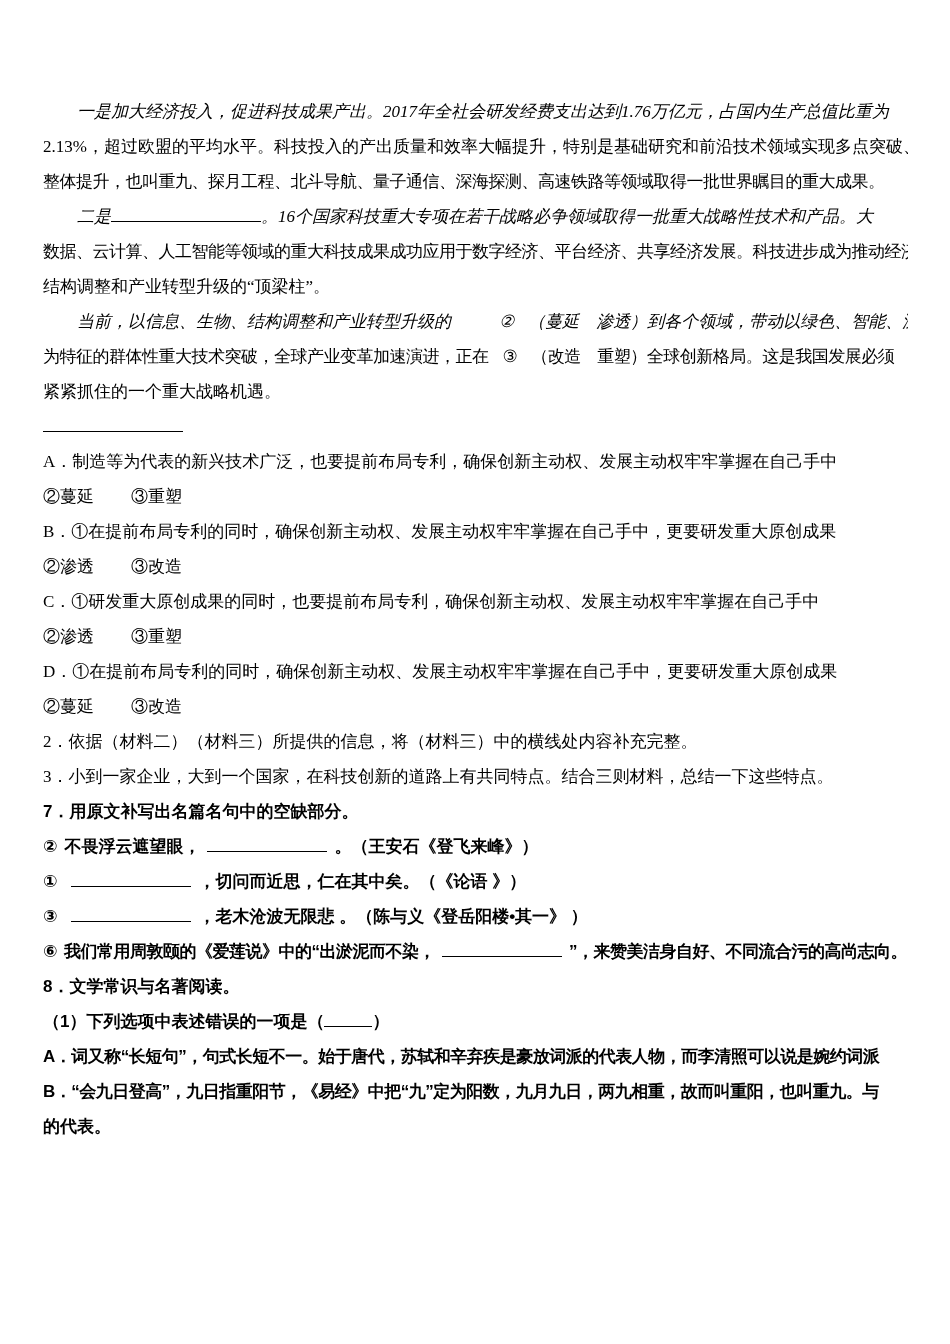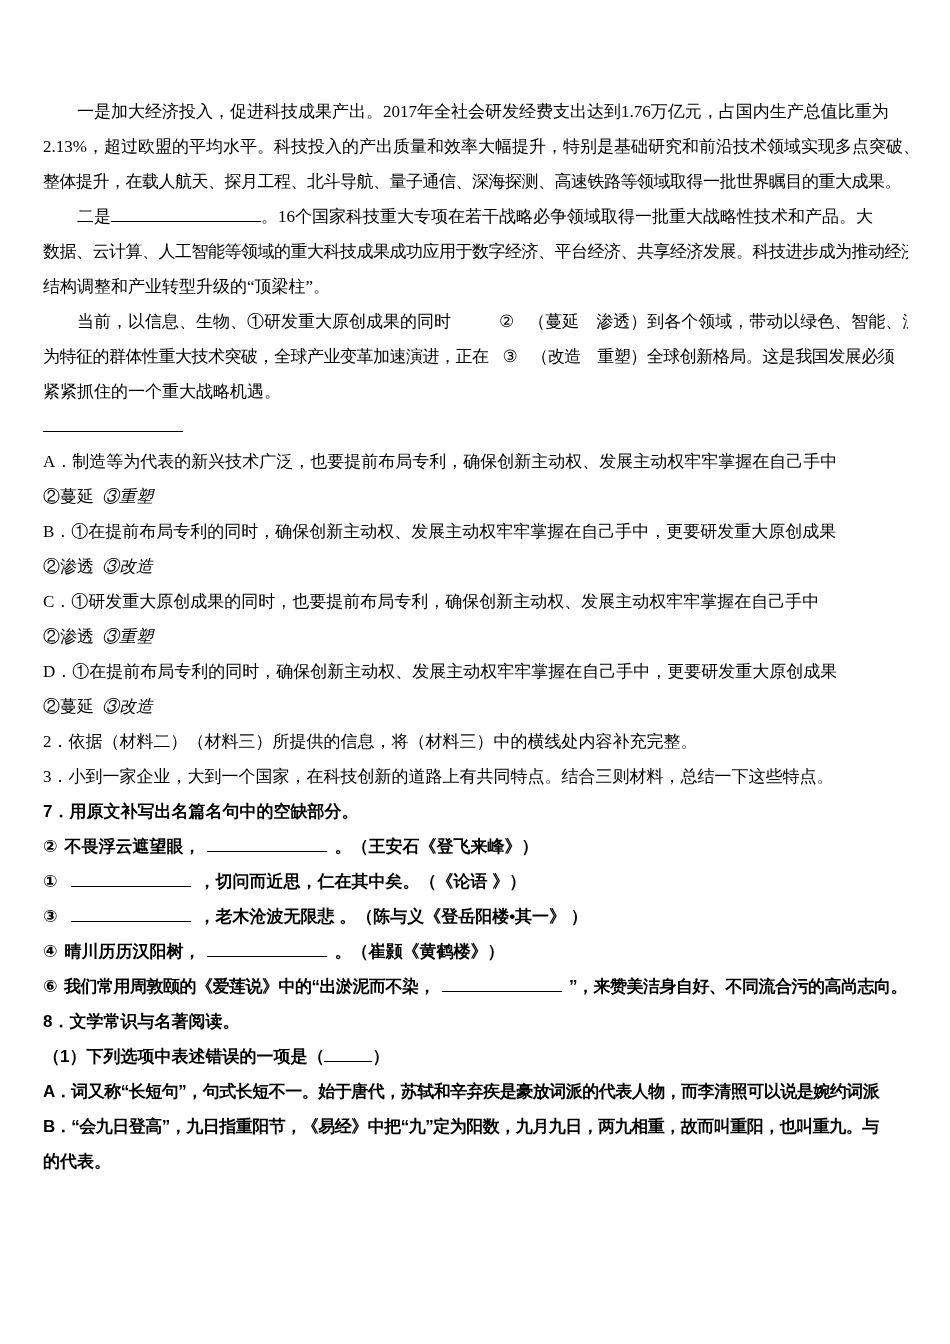--- a/index.html
+++ b/index.html
@@ -8,55 +8,55 @@
     background:#ffffff;
     color:#000000;
     font-family:"Liberation Serif","DejaVu Serif",serif;
   }
   .page { width:950px; height:1344px; background:#ffffff; overflow:hidden; }
   .doc { padding:94px 42px 0 43px; }
   .line {
     height:35px; line-height:35px; font-size:17px;
     white-space:nowrap; overflow:hidden;
   }
-  .ind { text-indent:2em; }
+  .ind { text-indent:2em;font-style:italic; }
   .hei { font-family:"Liberation Sans","DejaVu Sans",sans-serif; font-weight:700; }
   .tight { letter-spacing:-0.5px; }
   .blank {
     display:inline-block; height:21px;
     border-bottom:1.5px solid #000;
     vertical-align:baseline;
   }
   .b150 { width:150px; }
   .b140 { width:140px; }
   .b120 { width:120px; margin:0 7px; }
   .b48  { width:48px; }
   .blank-num {
     display:inline-block;
     border-bottom:1.5px solid #000;
     padding:0 11px; margin:0 3px;
   }
-  .gap { margin-left:8px;font-style:italic; }
+  .gap { margin-left:37px; }
   .qnum { margin-right:7px; }
 </style>
 </head>
 <body>
 
 <div class="page">
   <div class="doc">
 
     <div class="line ind"><span>一是加大经济投入，促进科技成果产出。2017年全社会研发经费支出达到1.76万亿元，占国内生产总值比重为</span></div>
     <div class="line"><span>2.13%，超过欧盟的平均水平。科技投入的产出质量和效率大幅提升，特别是基础研究和前沿技术领域实现多点突破、</span></div>
-    <div class="line tight"><span>整体提升，在载人航天、探月工程、北斗导航、量子通信、深海探测、高速铁路等领域取得一批世界瞩目的重大成果。</span></div>
+    <div class="line tight"><span>整体提升，也叫重九、探月工程、北斗导航、量子通信、深海探测、高速铁路等领域取得一批世界瞩目的重大成果。</span></div>
 
     <div class="line ind"><span>二是</span><span class="blank b150"></span><span>。16个国家科技重大专项在若干战略必争领域取得一批重大战略性技术和产品。大</span></div>
     <div class="line tight"><span>数据、云计算、人工智能等领域的重大科技成果成功应用于数字经济、平台经济、共享经济发展。科技进步成为推动经济</span></div>
     <div class="line"><span>结构调整和产业转型升级的“顶梁柱”。</span></div>
 
-    <div class="line ind"><span>当前，以信息、生物、①研发重大原创成果的同时</span><span class="blank-num">②</span><span>（蔓延　渗透）到各个领域，带动以绿色、智能、泛在</span></div>
+    <div class="line ind"><span>当前，以信息、生物、结构调整和产业转型升级的</span><span class="blank-num">②</span><span>（蔓延　渗透）到各个领域，带动以绿色、智能、泛在</span></div>
     <div class="line tight"><span>为特征的群体性重大技术突破，全球产业变革加速演进，正在</span><span class="blank-num">③</span><span>（改造　重塑）全球创新格局。这是我国发展必须</span></div>
     <div class="line"><span>紧紧抓住的一个重大战略机遇。</span></div>
 
     <div class="line"><span class="blank b140"></span></div>
 
     <div class="line"><span>A．制造等为代表的新兴技术广泛，也要提前布局专利，确保创新主动权、发展主动权牢牢掌握在自己手中</span></div>
     <div class="line"><span>②蔓延</span><span class="gap">③重塑</span></div>
 
     <div class="line"><span>B．①在提前布局专利的同时，确保创新主动权、发展主动权牢牢掌握在自己手中，更要研发重大原创成果</span></div>
     <div class="line"><span>②渗透</span><span class="gap">③改造</span></div>
@@ -68,21 +68,20 @@
     <div class="line"><span>②蔓延</span><span class="gap">③改造</span></div>
 
     <div class="line"><span>2．依据（材料二）（材料三）所提供的信息，将（材料三）中的横线处内容补充完整。</span></div>
     <div class="line"><span>3．小到一家企业，大到一个国家，在科技创新的道路上有共同特点。结合三则材料，总结一下这些特点。</span></div>
 
     <div class="line hei"><span>7．用原文补写出名篇名句中的空缺部分。</span></div>
 
     <div class="line hei"><span class="qnum">②</span><span>不畏浮云遮望眼，</span><span class="blank b120"></span><span>。（王安石《登飞来峰》）</span></div>
     <div class="line hei"><span class="qnum">①</span><span></span><span class="blank b120"></span><span>，切问而近思，仁在其中矣。（《论语 》）</span></div>
     <div class="line hei"><span class="qnum">③</span><span></span><span class="blank b120"></span><span>，老木沧波无限悲 。（陈与义《登岳阳楼•其一》 ）</span></div>
-    <div class="line hei"><span class="qnum">④</span><span>晴川历历汉阳树，</span><span class="blank b120"></span><span>。（崔颢《黄鹤楼》）</span></div>
     <div class="line hei tight"><span class="qnum">⑥</span><span>我们常用周敦颐的《爱莲说》中的“出淤泥而不染，</span><span class="blank b120"></span><span>”，来赞美洁身自好、不同流合污的高尚志向。</span></div>
 
     <div class="line hei"><span>8．文学常识与名著阅读。</span></div>
     <div class="line hei"><span>（1）下列选项中表述错误的一项是（</span><span class="blank b48"></span><span>）</span></div>
     <div class="line hei tight"><span>A．词又称“长短句”，句式长短不一。始于唐代，苏轼和辛弃疾是豪放词派的代表人物，而李清照可以说是婉约词派</span></div>
     <div class="line hei tight"><span>B．“会九日登高”，九日指重阳节，《易经》中把“九”定为阳数，九月九日，两九相重，故而叫重阳，也叫重九。与</span></div>
     <div class="line hei"><span>的代表。</span></div>
 
   </div>
 </div>

